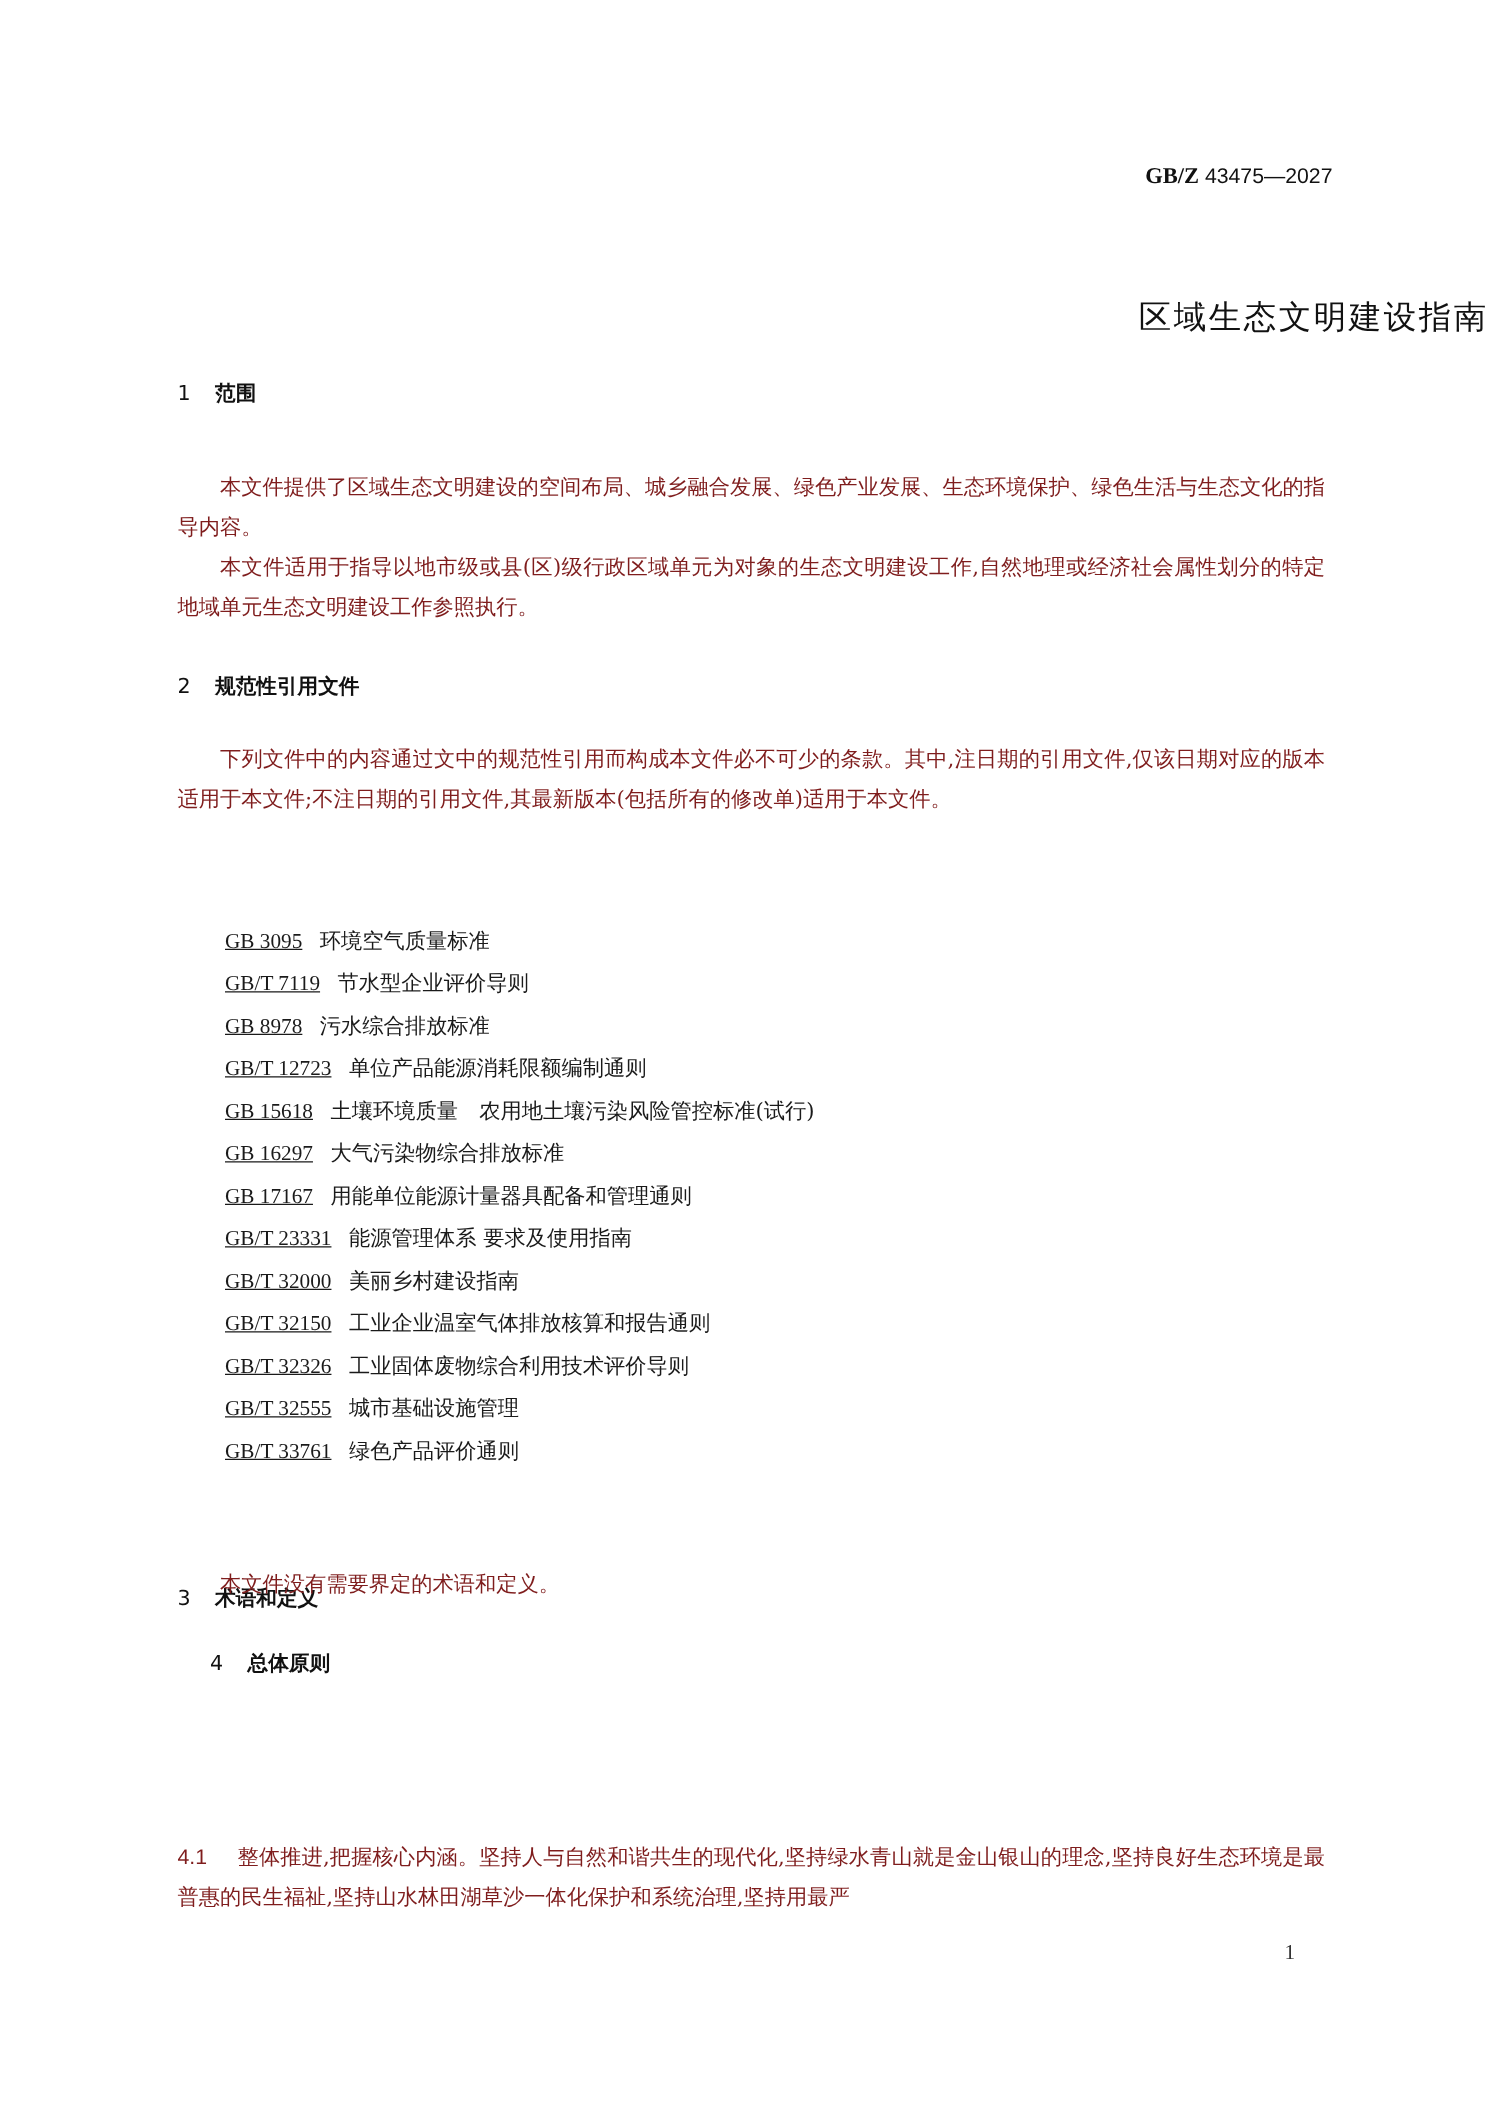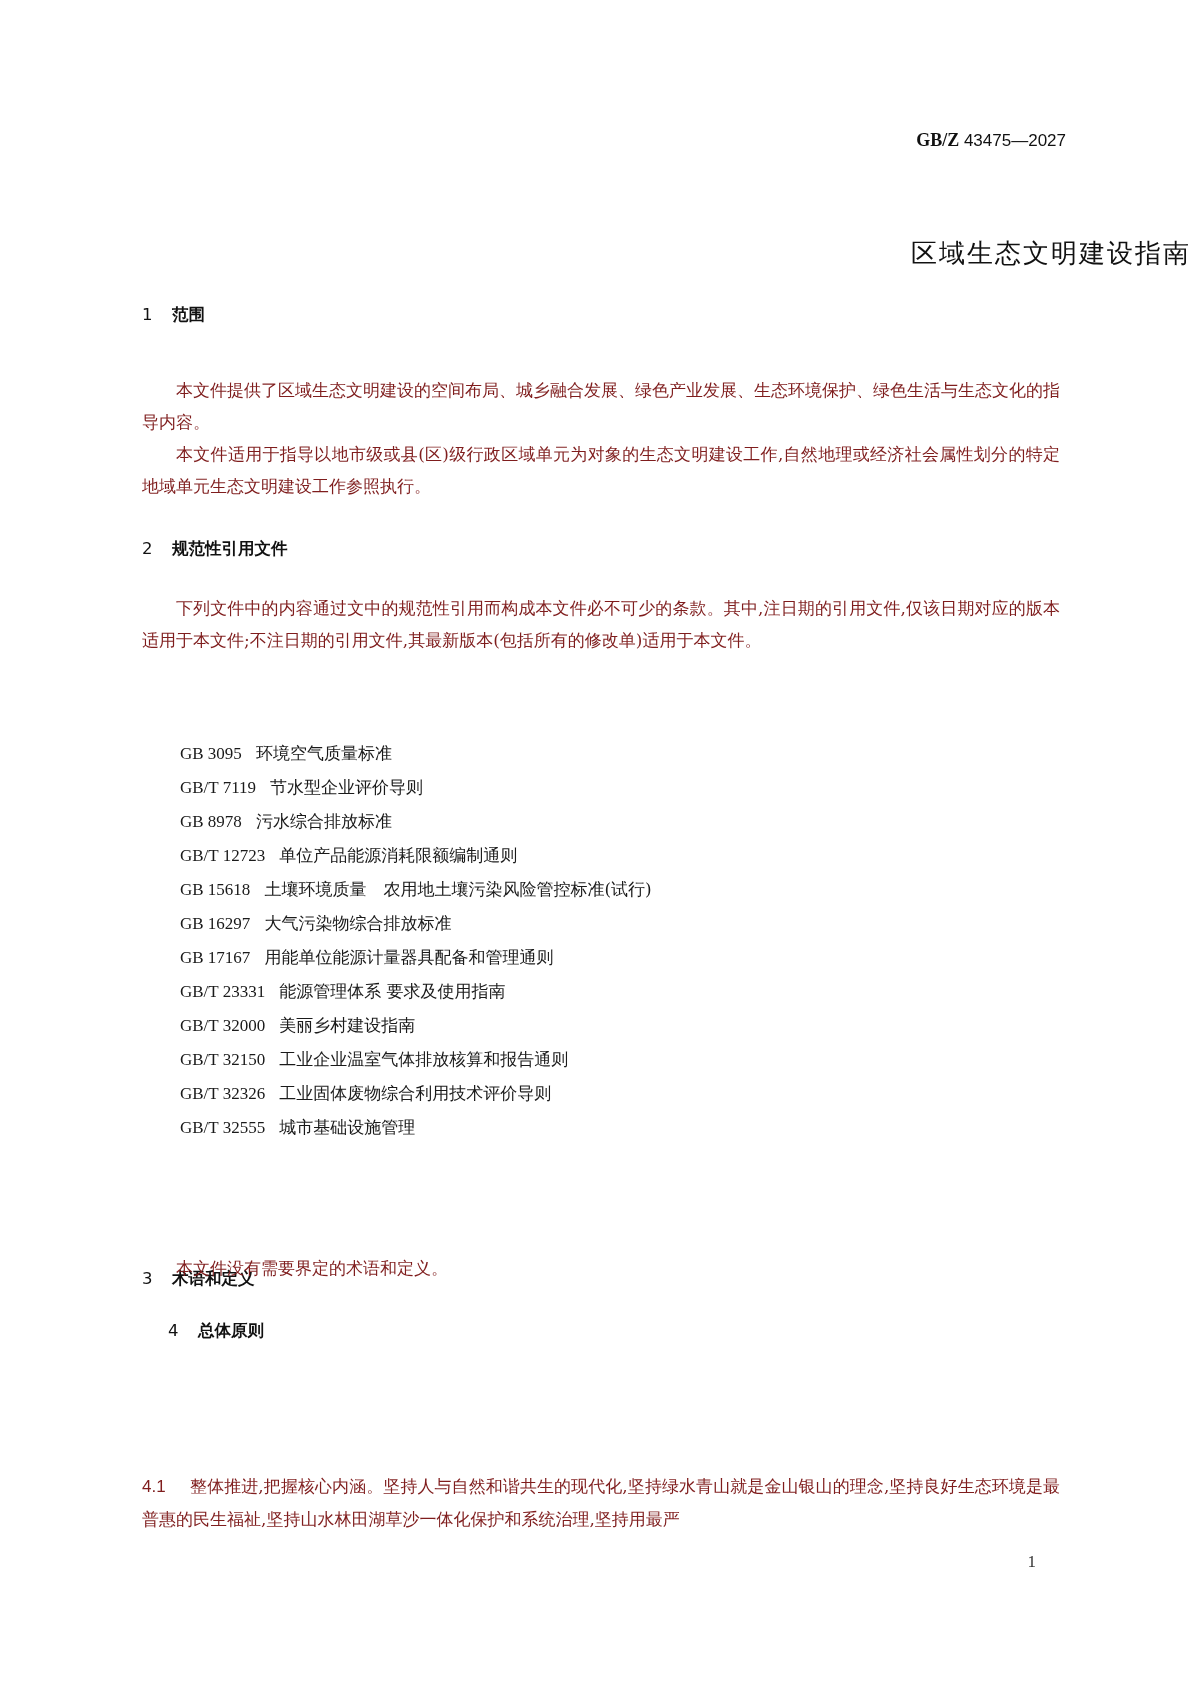--- a/index.html
+++ b/index.html
@@ -23,21 +23,21 @@
       font-family: "DejaVu Sans", sans-serif; font-size: 16.5px; font-weight: bold; color: #111;
     }
     .h1 .num { display: inline-block; width: 30px; font-weight: normal; }
     .para {
       position: absolute; left: 142px; width: 918px;
       font-size: 17px; line-height: 32px; text-align: justify; color: #7f1d1d;
     }
     .indent { text-indent: 34px; }
     .ref-list { position: absolute; left: 180px; top: 736px; }
     .ref-item { height: 34px; line-height: 34px; font-size: 17px; white-space: nowrap; }
-    .ref-code { display: inline-block; font-family: "Liberation Serif", serif; font-size: 17px; margin-right: 14px; }
+    .ref-code { display: inline-block; font-family: "Liberation Serif", serif; font-size: 17px; margin-right: 14px; text-decoration: underline; }
     .clause-num { font-family: "Liberation Sans", sans-serif; display: inline-block; width: 48px; }
     .page-num {
       position: absolute; right: 155px; top: 1552px;
       font-family: "Liberation Serif", serif; font-size: 17px; color: #333;
     }
   </style>
 </head>
 <body>
 
 <div class="std-code">
@@ -64,20 +64,21 @@
   <div class="ref-item"><span class="ref-code">GB 8978</span><span>污水综合排放标准</span></div>
   <div class="ref-item"><span class="ref-code">GB/T 12723</span><span>单位产品能源消耗限额编制通则</span></div>
   <div class="ref-item"><span class="ref-code">GB 15618</span><span>土壤环境质量　农用地土壤污染风险管控标准(试行)</span></div>
   <div class="ref-item"><span class="ref-code">GB 16297</span><span>大气污染物综合排放标准</span></div>
   <div class="ref-item"><span class="ref-code">GB 17167</span><span>用能单位能源计量器具配备和管理通则</span></div>
   <div class="ref-item"><span class="ref-code">GB/T 23331</span><span>能源管理体系 要求及使用指南</span></div>
   <div class="ref-item"><span class="ref-code">GB/T 32000</span><span>美丽乡村建设指南</span></div>
   <div class="ref-item"><span class="ref-code">GB/T 32150</span><span>工业企业温室气体排放核算和报告通则</span></div>
   <div class="ref-item"><span class="ref-code">GB/T 32326</span><span>工业固体废物综合利用技术评价导则</span></div>
   <div class="ref-item"><span class="ref-code">GB/T 32555</span><span>城市基础设施管理</span></div>
+  <div class="ref-item"><span class="ref-code">GB/T 33761</span><span>绿色产品评价通则</span></div>
 </div>
 
 <div class="h1" style="top:1268px;">
   <span class="num">3</span><span>术语和定义</span>
 </div>
 <div class="para indent" style="top:1252px;">本文件没有需要界定的术语和定义。</div>
 
 <div class="h1" style="top:1320px;margin-left:26px;">
   <span class="num">4</span><span>总体原则</span>
 </div>

